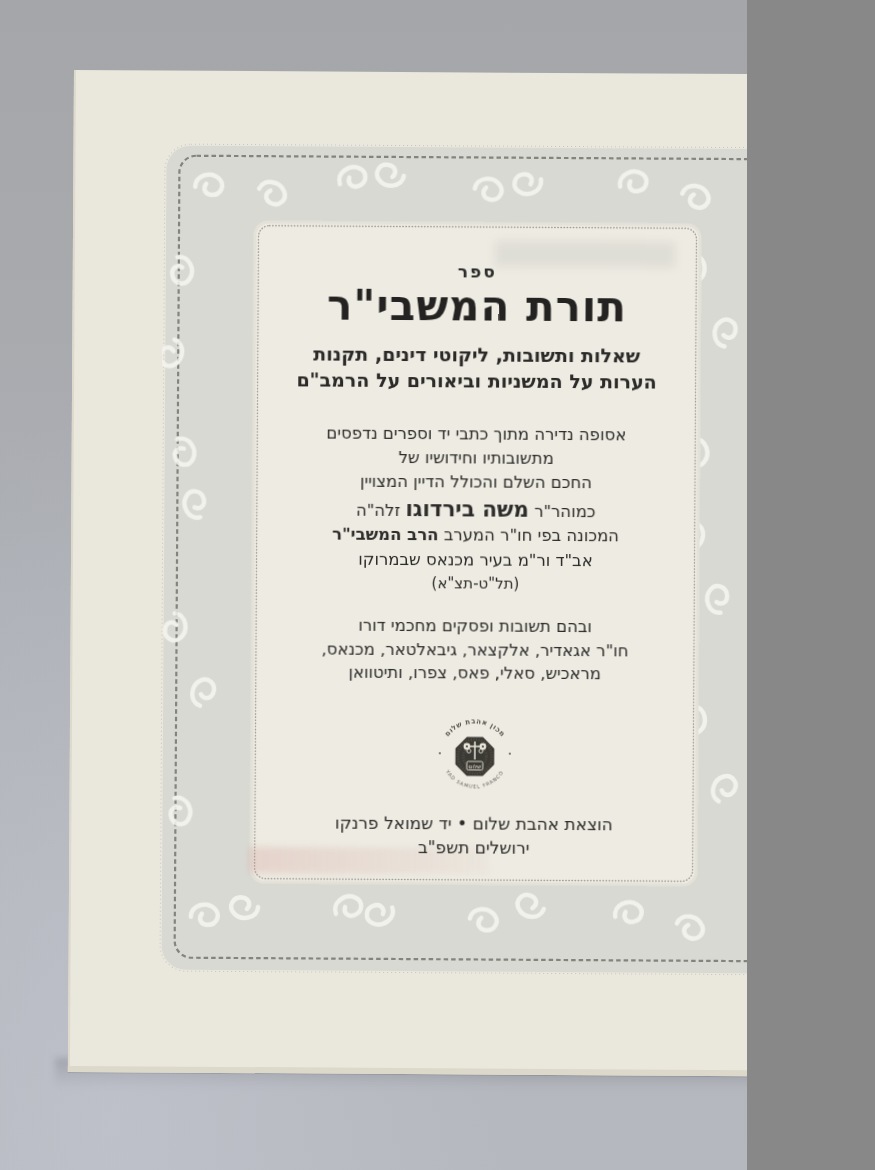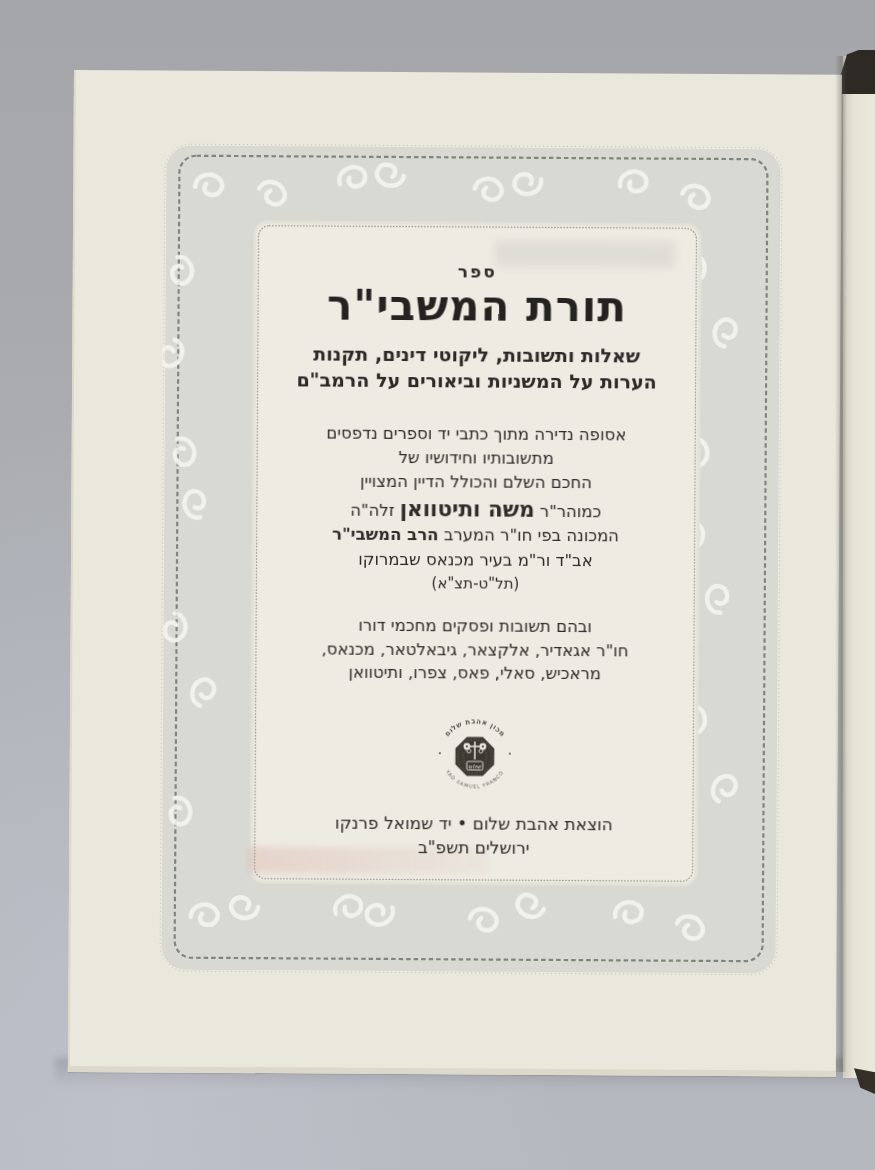--- a/index.html
+++ b/index.html
@@ -1,17 +1,17 @@
 <!DOCTYPE html>
 <html lang="he"><head>
 <meta charset="utf-8">
 <style>
   html,body{margin:0;padding:0;background:#888;}
   .photo{
-    position:relative;width:875px;height:1170px;overflow:hidden;
+    position:relative;width:747px;height:1170px;overflow:hidden;
     font-family:"DejaVu Sans",sans-serif;
     background:linear-gradient(180deg,#a4a6a9 0%,#a8aaae 28%,#aeb1b7 55%,#b4b6bd 78%,#b6b8bf 100%);
   }
   .photo::after{content:"";position:absolute;inset:0;pointer-events:none;
     background:radial-gradient(ellipse at 15% 96%,rgba(205,209,220,.35) 0%,rgba(205,209,220,0) 45%);}
   
   .table-shadow{position:absolute;left:55px;top:1058px;width:810px;height:30px;
     background:linear-gradient(180deg,rgba(66,68,76,.32),rgba(66,68,76,0));filter:blur(3px);}
   
   .page-stack-right{position:absolute;left:843px;top:56px;width:32px;height:1022px;
@@ -120,21 +120,21 @@
         <div>שאלות ותשובות, ליקוטי דינים, תקנות</div>
         <div>הערות על המשניות וביאורים על הרמב"ם</div>
       </div>
 
       <div class="desc">
         <div>אסופה נדירה מתוך כתבי יד וספרים נדפסים</div>
         <div>מתשובותיו וחידושיו של</div>
         <div>החכם השלם והכולל הדיין המצויין</div>
         <div class="author-line">
           <span>כמוהר"ר</span>
-          <span class="author-name">משה ותיטוואן</span>
+          <span class="author-name">משה בירדוגו</span>
           <span>זלה"ה</span>
         </div>
         <div>
           <span>המכונה בפי חו"ר המערב</span>
           <span class="bold-inline">הרב המשבי"ר</span>
         </div>
         <div>אב"ד ור"מ בעיר מכנאס שבמרוקו</div>
         <div class="years-line">(תל"ט-תצ"א)</div>
       </div>
 

